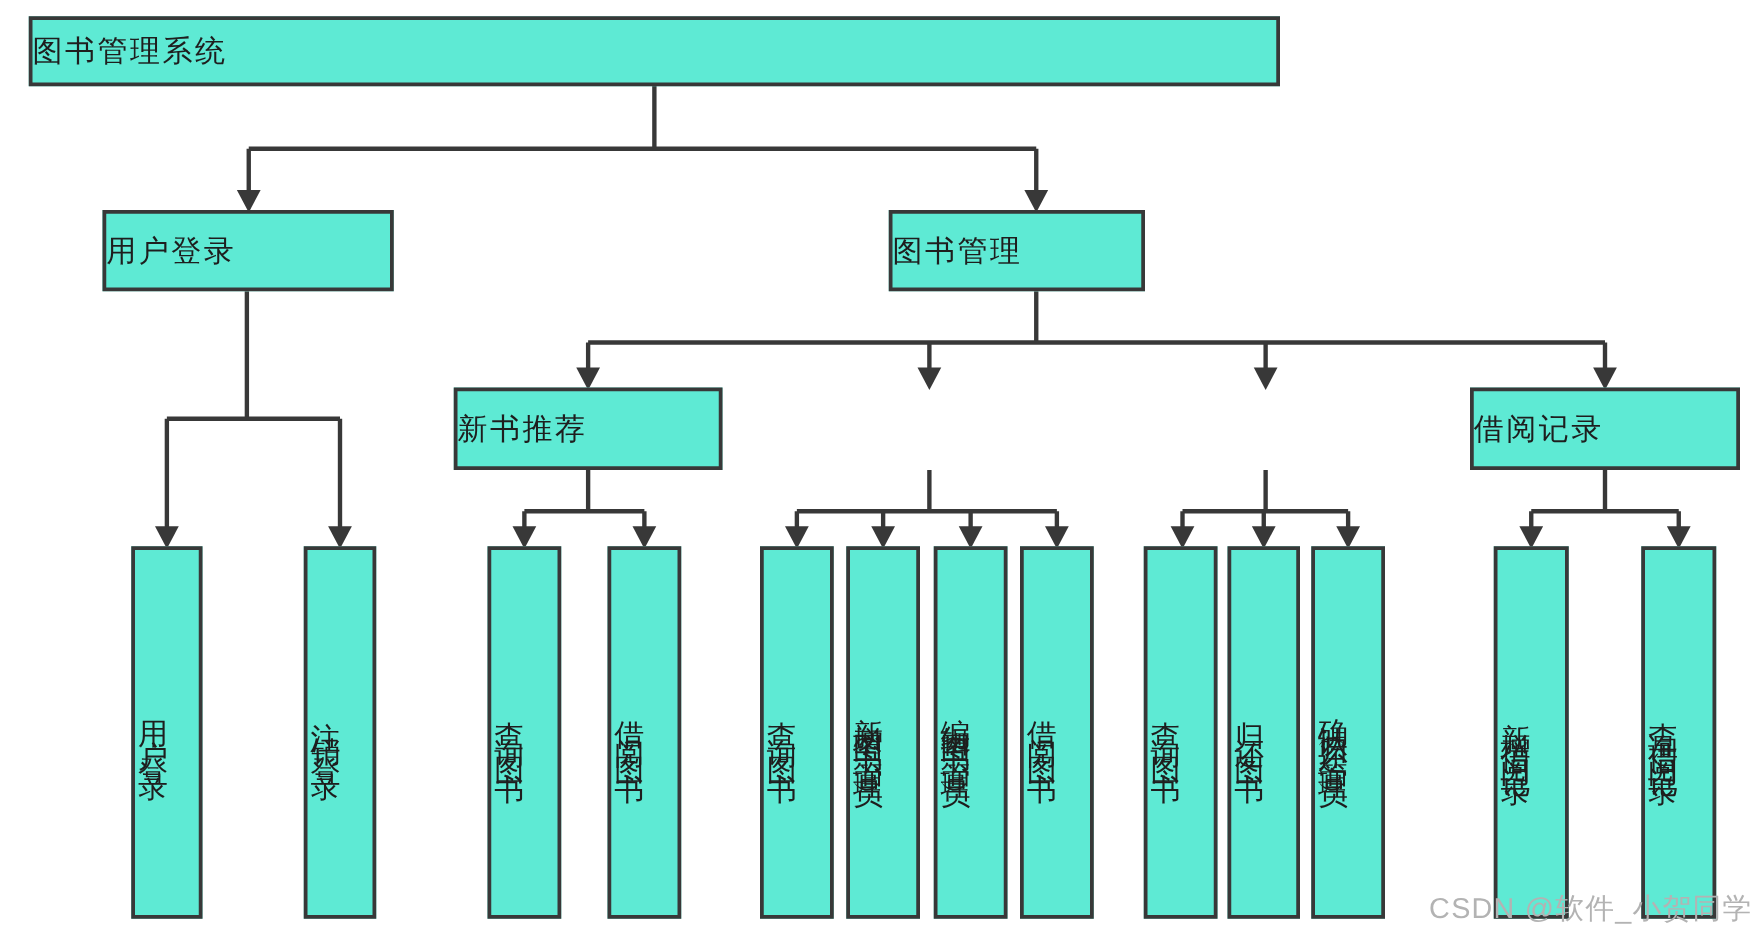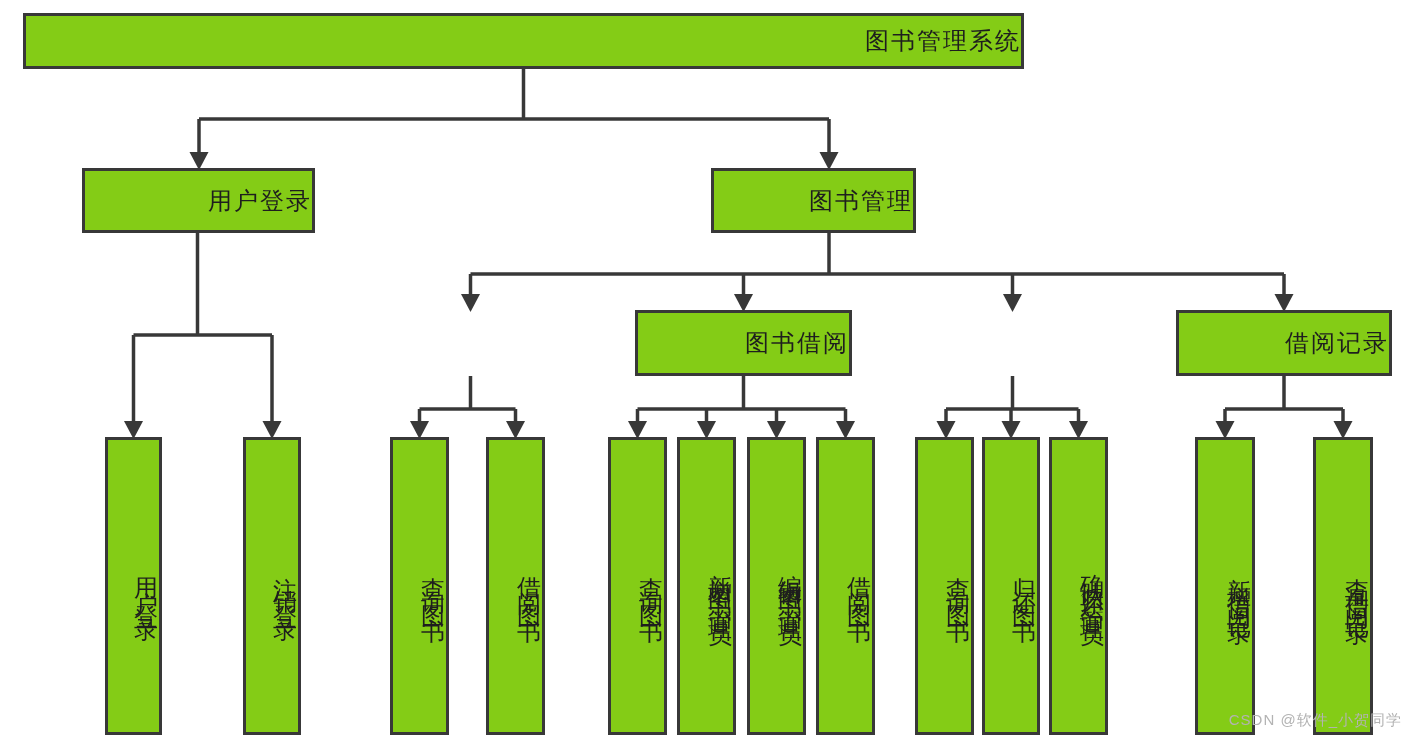--- a/index.html
+++ b/index.html
@@ -15,37 +15,37 @@
     position:relative;
     width:1405px;height:747px;
     background:var(--bg);
     overflow:hidden;
   }
   .connectors{position:absolute;left:0;top:0;z-index:1;}
   .connectors line{stroke:var(--line);stroke-width:3.5;}
   .connectors polygon{fill:var(--line);}
   .box{
     position:absolute;z-index:2;
-    background:#84cc16;
+    background:#5eead4;
     border:3px solid var(--line);
-    display:flex;align-items:center;justify-content:flex-end;
+    display:flex;align-items:center;justify-content:flex-start;
     color:var(--text);
     font-size:24px;
   }
   .box.h .label{letter-spacing:2px;white-space:nowrap;}
   .box.v .label{
     writing-mode:vertical-rl;
     letter-spacing:8px;
     line-height:1.1;
     white-space:nowrap;
   }
   .watermark{
     position:absolute;z-index:3;
     right:3px;top:711px;
-    font-size:15px;
+    font-size:23px;
     color:var(--watermark);
     letter-spacing:1px;
     white-space:nowrap;
   }
 </style>
 </head>
 <body>
 
 <div class="canvas">
 
@@ -115,22 +115,22 @@
     <span class="label">图书管理系统</span>
   </div>
 
   <div class="box h" style="left:82px;top:168px;width:233px;height:65px">
     <span class="label">用户登录</span>
   </div>
   <div class="box h" style="left:711px;top:168px;width:205px;height:65px">
     <span class="label">图书管理</span>
   </div>
 
-  <div class="box h" style="left:635px;top:310px;width:217px;height:66px">
-    <span class="label">图书借阅</span>
+  <div class="box h" style="left:363px;top:310px;width:215px;height:66px">
+    <span class="label">新书推荐</span>
   </div>
   <div class="box h" style="left:1176px;top:310px;width:216px;height:66px">
     <span class="label">借阅记录</span>
   </div>
 
   <div class="box v" style="left:105px;top:437px;width:57px;height:298px">
     <span class="label" style="letter-spacing: 14px;">用户登录</span>
   </div>
   <div class="box v" style="left:243px;top:437px;width:58px;height:298px">
     <span class="label" style="letter-spacing: 14px;">注销登录</span>

